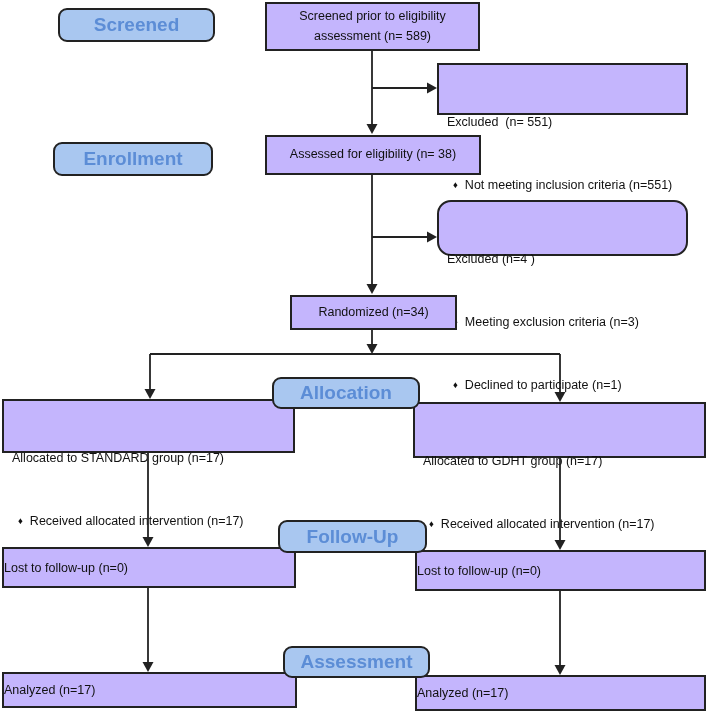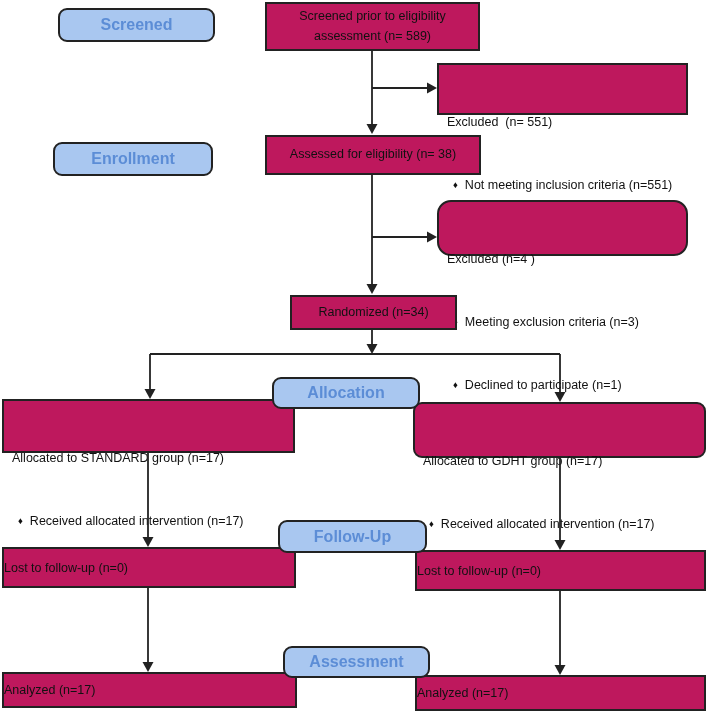--- a/index.html
+++ b/index.html
@@ -20,28 +20,28 @@
   .stage {
     position: absolute;
     z-index: 3;
     background: #A9C7F0;
     border: 2px solid #222222;
     border-radius: 9px;
     display: flex;
     align-items: center;
     justify-content: center;
     font-weight: bold;
-    font-size: 16px;
+    font-size: 19px;
     color: #5C8DD6;
     box-sizing: border-box;
   }
   .box {
     position: absolute;
     z-index: 1;
-    background: #be185d;
+    background: #c4b5fd;
     border: 2px solid #222222;
     box-sizing: border-box;
     font-size: 12.5px;
     color: #111111;
     white-space: pre-wrap;
   }
   .box.center {
     display: flex;
     flex-direction: column;
     align-items: center;
@@ -68,21 +68,21 @@
   #lbl-followup   { left: 278px; top: 520px; width: 149px; height: 33px; }
   #lbl-assessment { left: 283px; top: 646px; width: 147px; height: 32px; }
 
   
   #box-screened       { left: 265px; top: 2px;   width: 215px; height: 49px; }
   #box-excluded1      { left: 437px; top: 63px;  width: 251px; height: 52px; }
   #box-assessed       { left: 265px; top: 135px; width: 216px; height: 40px; text-align: right; }
   #box-excluded2      { left: 437px; top: 200px; width: 251px; height: 56px; border-radius: 14px; }
   #box-randomized     { left: 290px; top: 295px; width: 167px; height: 35px; }
   #box-alloc-left     { left: 2px;   top: 399px; width: 293px; height: 54px; }
-  #box-alloc-right    { left: 413px; top: 402px; width: 293px; height: 56px; border-radius: 9px; }
+  #box-alloc-right    { left: 413px; top: 402px; width: 293px; height: 56px; }
   #box-lost-left      { left: 2px;   top: 547px; width: 294px; height: 41px; }
   #box-lost-right     { left: 415px; top: 550px; width: 291px; height: 41px; }
   #box-analyzed-left  { left: 2px;   top: 672px; width: 295px; height: 36px; }
   #box-analyzed-right { left: 415px; top: 675px; width: 291px; height: 36px; }
 </style>
 </head>
 <body>
 
 <div class="canvas">
 

